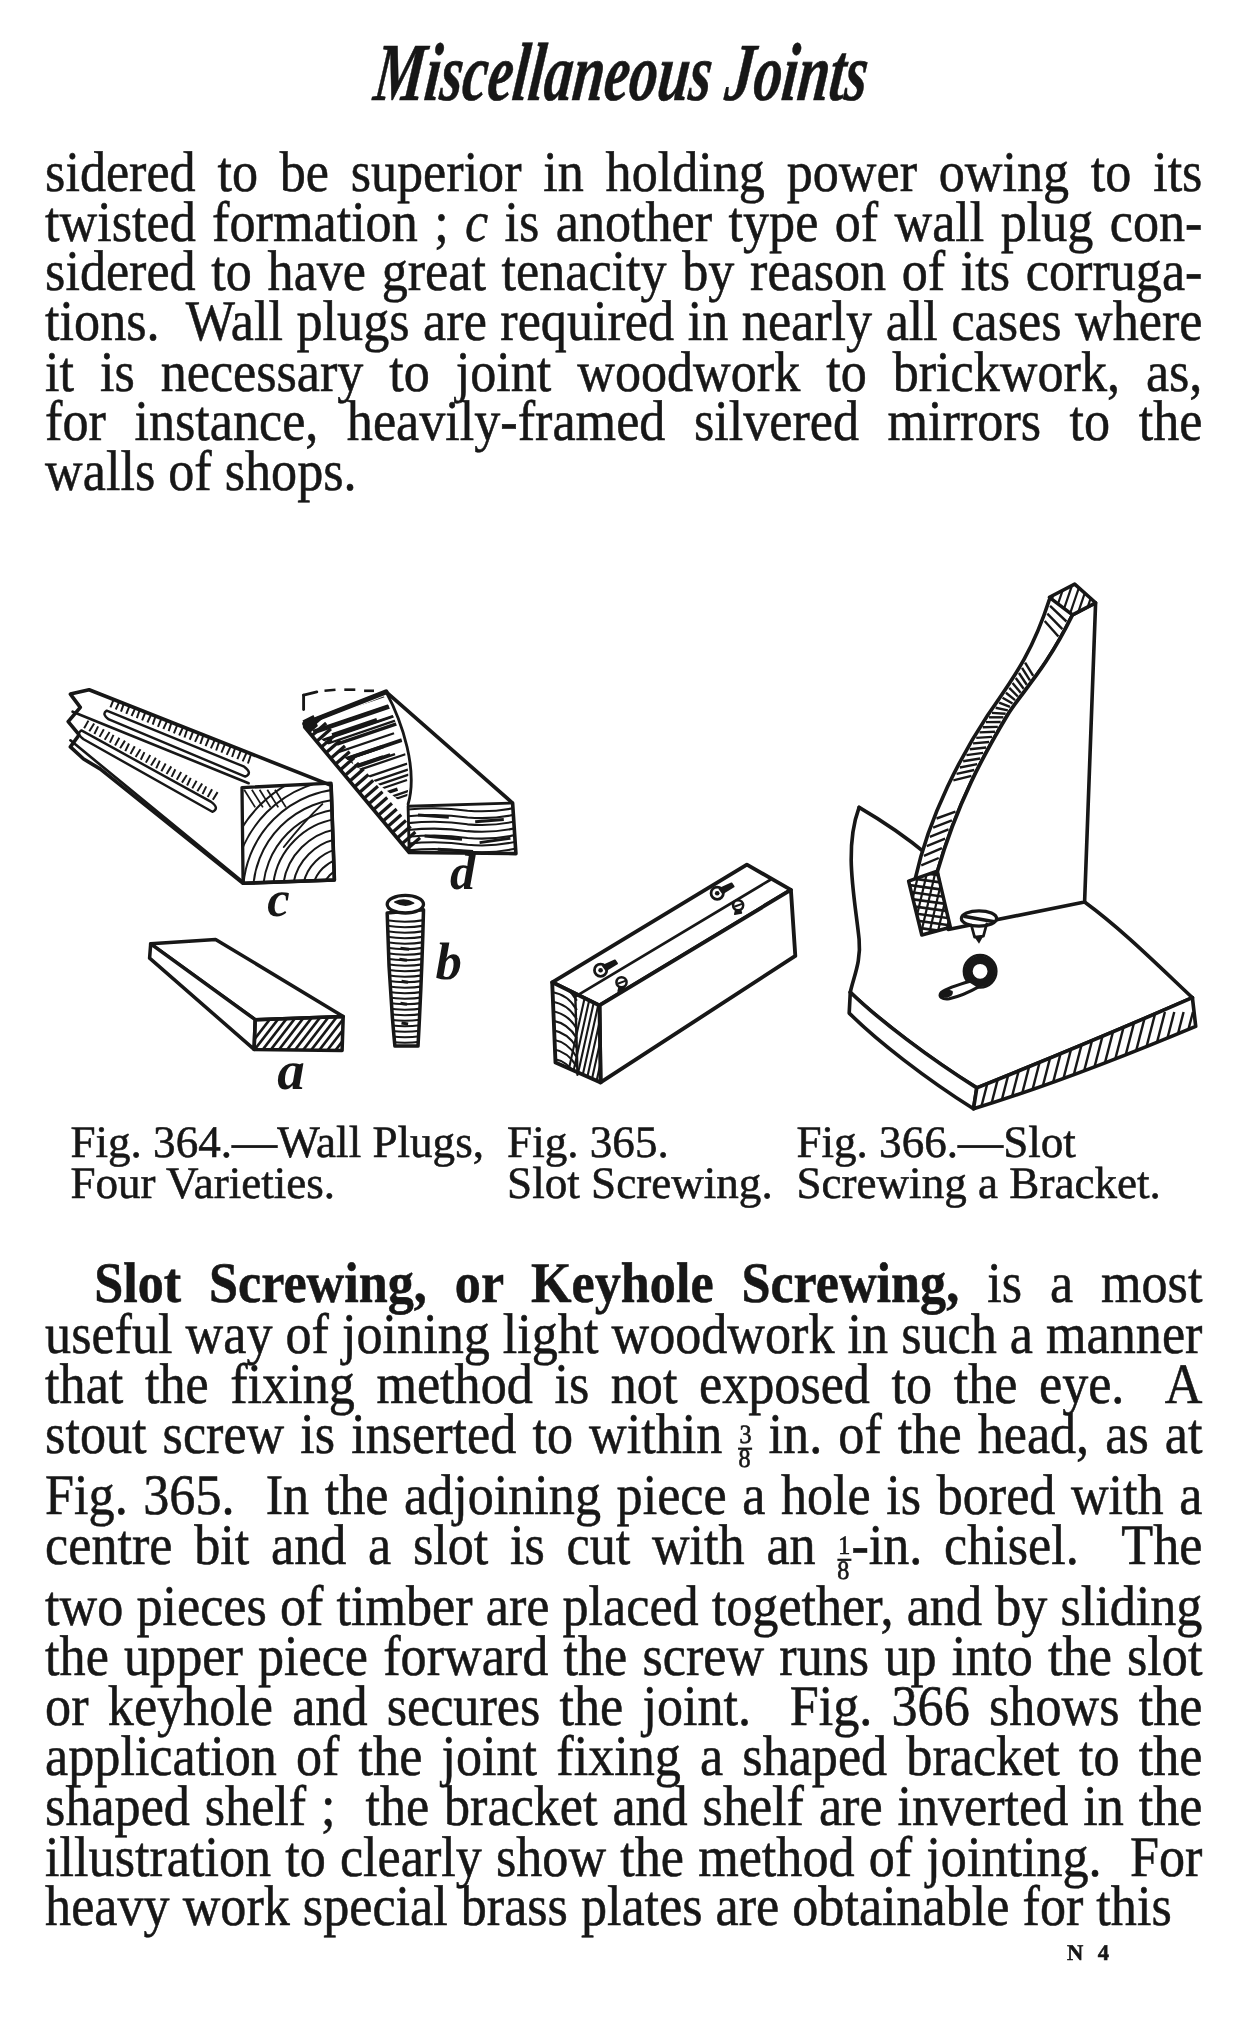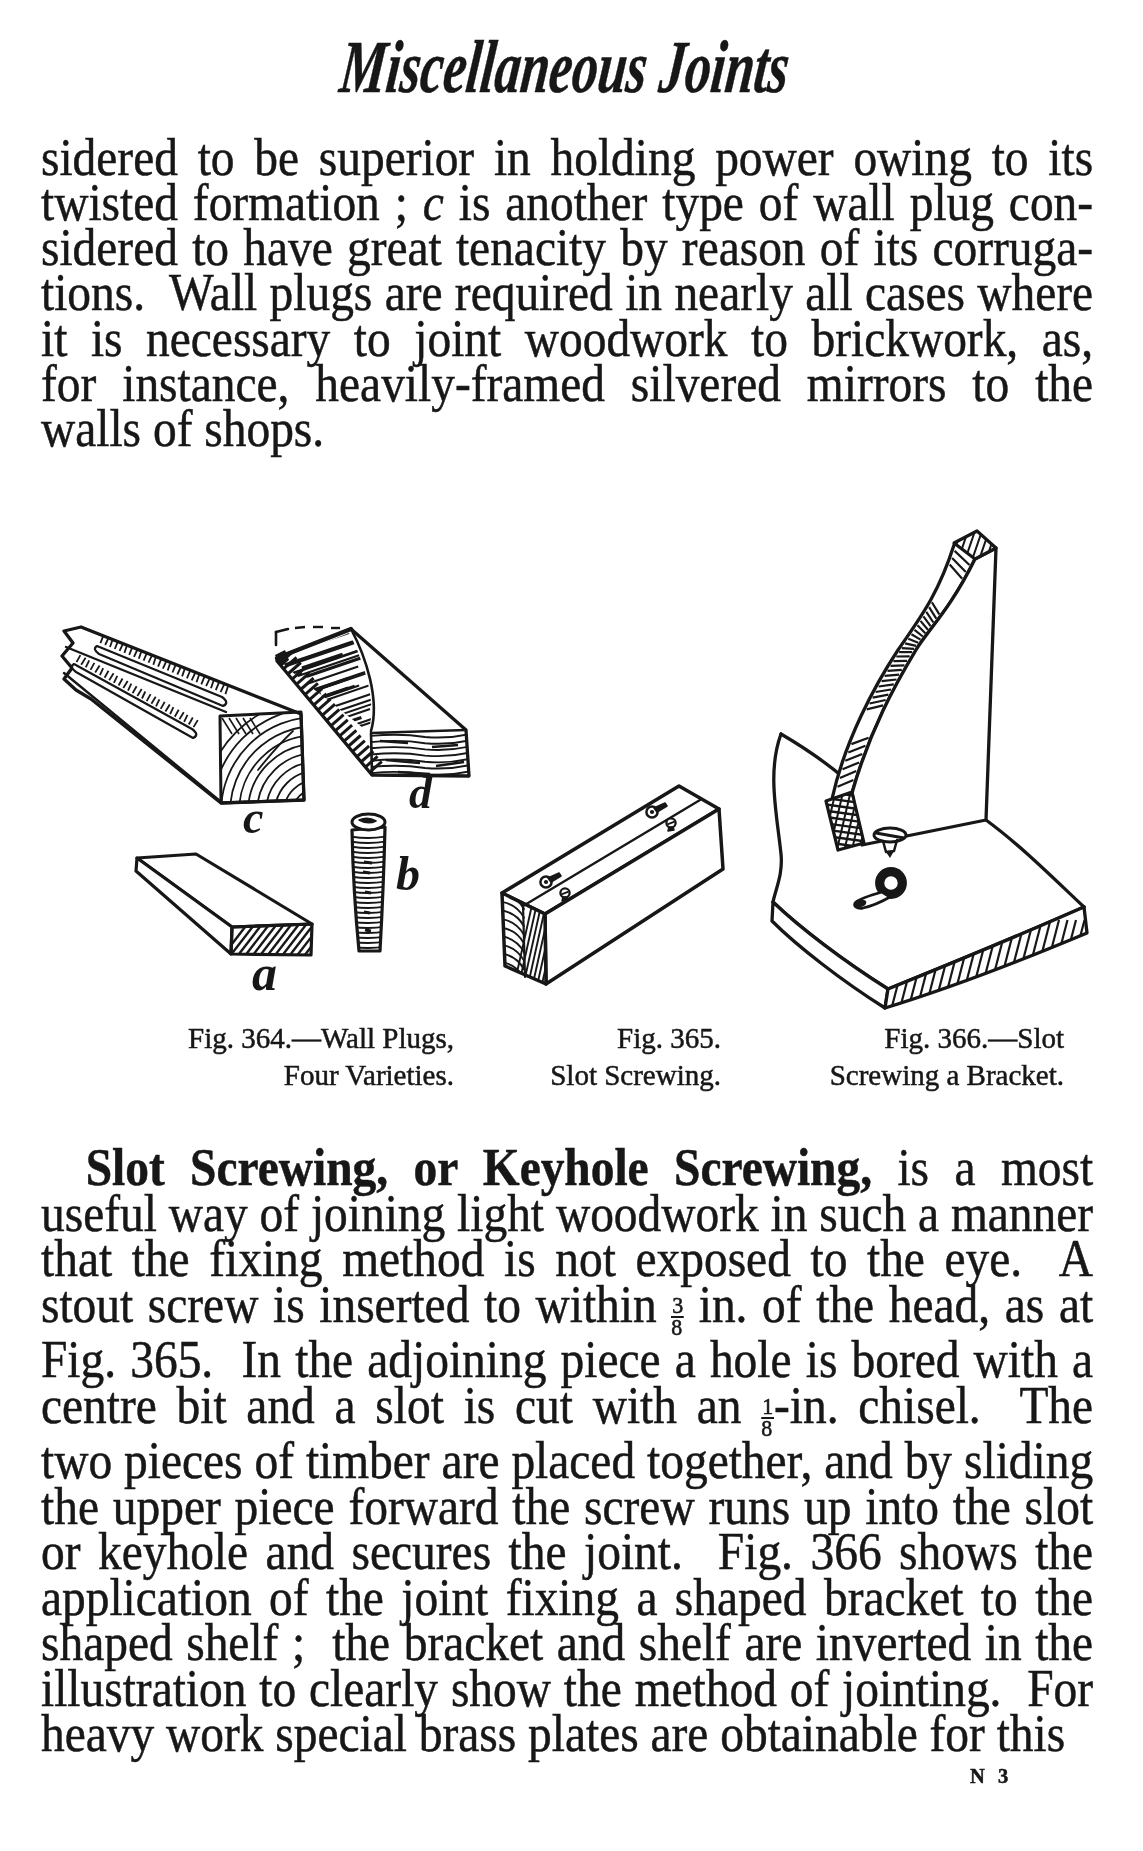--- a/index.html
+++ b/index.html
@@ -1,21 +1,21 @@
 <!DOCTYPE html>
 <html><head><meta charset="utf-8"><style>
 html,body{margin:0;padding:0;background:#fff;}
 body{width:1143px;height:1851px;position:relative;font-family:"Liberation Serif",serif;color:#171717;overflow:hidden;-webkit-text-stroke:0.5px #171717;}
 .para{position:absolute;left:41px;width:1154px;font-size:52px;transform:scaleX(0.9117);transform-origin:0 0;}
 .p1{line-height:45.2px;} .p2{line-height:45.5px;}
 .j{text-align:justify;text-align-last:justify;}
 .ind{display:inline-block;width:49px;}
 .title{position:absolute;left:-6px;top:27.2px;width:1143px;text-align:center;font-size:75px;line-height:80px;font-weight:bold;font-style:italic;white-space:nowrap;}
 .title span{display:inline-block;transform:scaleX(0.687) skewX(-9deg);transform-origin:50% 50%;}
-.cap{position:absolute;text-align:right;font-size:29px;line-height:37px;}
+.cap{position:absolute;text-align:left;font-size:41px;line-height:37px;}
 .fr{display:inline-block;vertical-align:-13px;text-align:center;font-size:24px;line-height:19.5px;-webkit-text-stroke:0.6px #171717;}
 .fr .ft{display:block;border-bottom:2px solid #171717;padding:0 1px;}
 .fr span{display:block;}
 .pgnum{position:absolute;left:540px;top:1854px;width:80px;text-align:left;font-size:46px;line-height:46px;}
 .sig{position:absolute;left:970px;top:1766px;font-size:20.5px;font-weight:bold;word-spacing:8px;line-height:20px;}
 </style></head><body>
 <div class="title"><span>Miscellaneous Joints</span></div>
 <div class="para p1" style="top:134.8px">
     <div class="j">sidered to be superior in holding power owing to its</div>
     <div class="j">twisted formation ; <i>c</i> is another type of wall plug con-</div>
@@ -429,12 +429,12 @@
     <div class="j">centre bit and a slot is cut with an <span class="fr"><span class="ft">1</span><span>8</span></span>-in. chisel.&nbsp; The</div>
     <div class="j">two pieces of timber are placed together, and by sliding</div>
     <div class="j">the upper piece forward the screw runs up into the slot</div>
     <div class="j">or keyhole and secures the joint.&nbsp; Fig. 366 shows the</div>
     <div class="j">application of the joint fixing a shaped bracket to the</div>
     <div class="j">shaped shelf ;&nbsp; the bracket and shelf are inverted in the</div>
     <div class="j">illustration to clearly show the method of jointing.&nbsp; For</div>
     <div>heavy work special brass plates are obtainable for this</div>
   </div>
 <div class="pgnum">187</div>
-<div class="sig">N 3</div>
+<div class="sig">N 4</div>
 </body></html>

